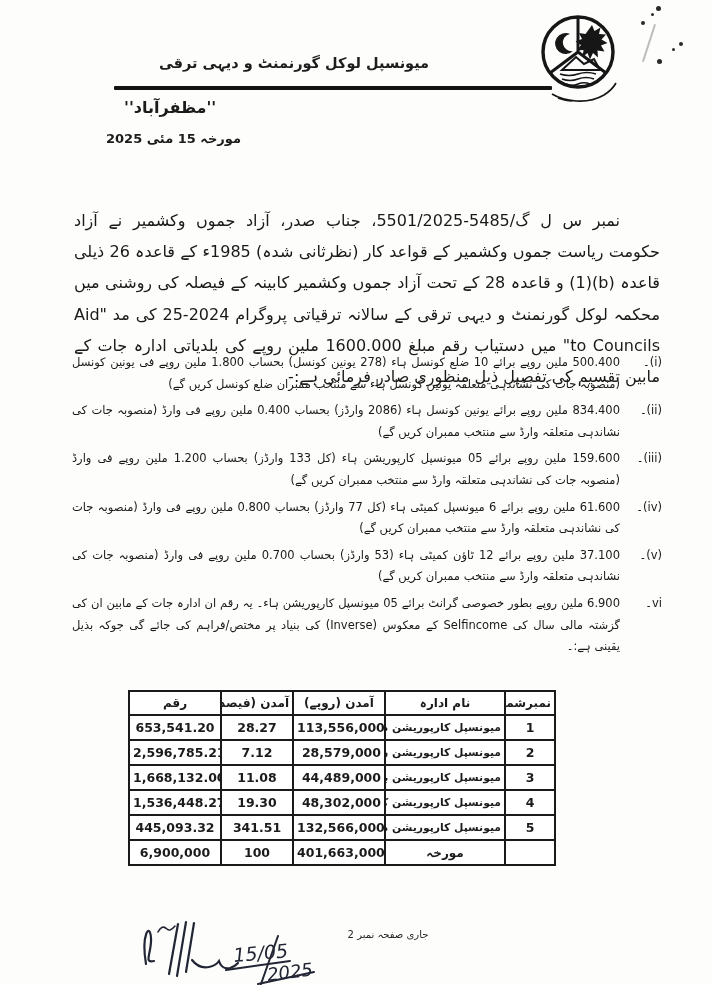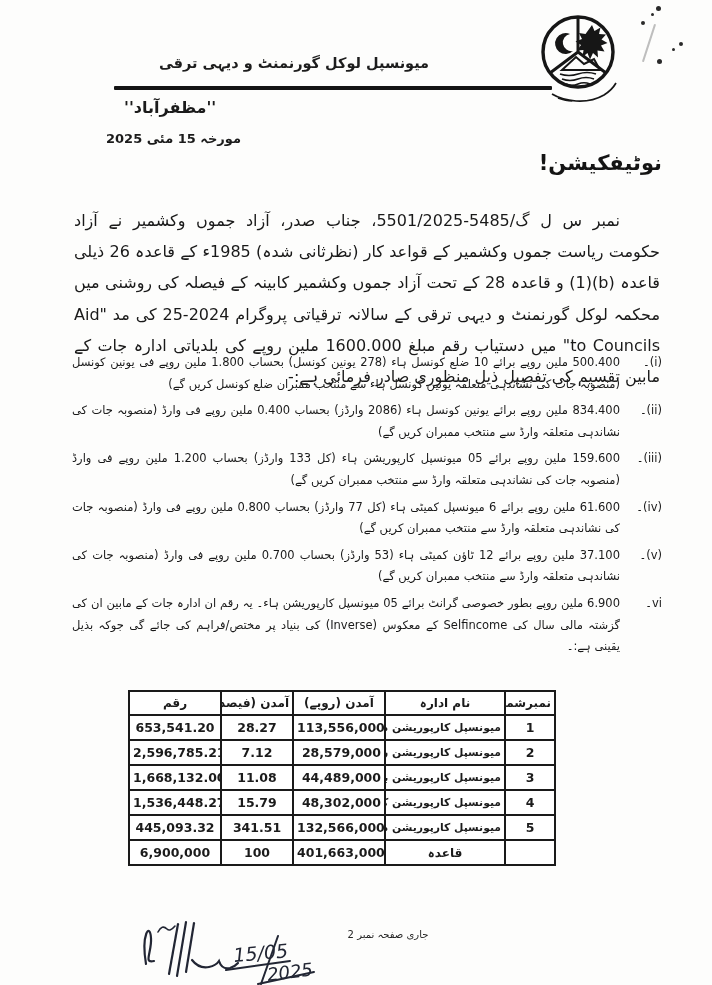--- a/index.html
+++ b/index.html
@@ -91,21 +91,20 @@
   <div class="speck" style="left:672px;top:48px;width:3px;height:3px;"></div>
   <div class="speck" style="left:657px;top:59px;width:5px;height:5px;"></div>
   <div class="speck-line" style="left:648px;top:23px;"></div>
 
   <div class="head-sub">میونسپل لوکل گورنمنٹ و دیہی ترقی</div>
   <div class="head-rule"></div>
 
   <div class="place">''مظفرآباد''</div>
   <div class="date-line">مورخہ 15 مئی 2025</div>
 
-  <div class="noti-heading">نوٹیفکیشن!</div>
 
   <p class="intro">نمبر س ل گ/5485-5501/2025، جناب صدر، آزاد جموں وکشمیر نے آزاد حکومت ریاست جموں وکشمیر کے قواعد کار (نظرثانی شدہ) 1985ء کے قاعدہ 26 ذیلی قاعدہ (b)(1) و قاعدہ 28 کے تحت آزاد جموں وکشمیر کابینہ کے فیصلہ کی روشنی میں محکمہ لوکل گورنمنٹ و دیہی ترقی کے سالانہ ترقیاتی پروگرام 2024-25 کی مد "Aid to Councils" میں دستیاب رقم مبلغ 1600.000 ملین روپے کی بلدیاتی ادارہ جات کے مابین تقسیم کی تفصیل ذیل منظوری صادر فرمائی ہے:-</p>
 
   <div class="items">
     <div class="item">
       <span class="marker">(i)۔</span>
       <span class="item-text">500.400 ملین روپے برائے 10 ضلع کونسل ہاء (278 یونین کونسل) بحساب 1.800 ملین روپے فی یونین کونسل (منصوبہ جات کی نشاندہی متعلقہ یونین کونسل ہاء سے منتخب ممبران ضلع کونسل کریں گے)</span>
     </div>
     <div class="item">
       <span class="marker">(ii)۔</span>
@@ -165,33 +164,33 @@
         <td class="c-serial">3</td>
         <td class="c-name">میونسپل کارپوریشن باغ</td>
         <td class="c-rs">44,489,000</td>
         <td class="c-pct">11.08</td>
         <td class="c-amt">1,668,132.00</td>
       </tr>
       <tr>
         <td class="c-serial">4</td>
         <td class="c-name">میونسپل کارپوریشن کوٹلی</td>
         <td class="c-rs">48,302,000</td>
-        <td class="c-pct">15.79</td>
+        <td class="c-pct">19.30</td>
         <td class="c-amt">1,536,448.27</td>
       </tr>
       <tr>
         <td class="c-serial">5</td>
         <td class="c-name">میونسپل کارپوریشن میرپور</td>
         <td class="c-rs">132,566,000</td>
         <td class="c-pct">341.51</td>
         <td class="c-amt">445,093.32</td>
       </tr>
       <tr class="total">
         <td class="c-serial"></td>
-        <td class="c-name" style="text-align:center;font-size:12px;">قاعدہ</td>
+        <td class="c-name" style="text-align:center;font-size:12px;">مورخہ</td>
         <td class="c-rs">401,663,000</td>
         <td class="c-pct">100</td>
         <td class="c-amt">6,900,000</td>
       </tr>
     </tbody>
   </table>
 
   <div class="page-note">جاری صفحہ نمبر 2</div>
 
   <svg class="sig" width="250" height="73" viewBox="0 0 250 73" aria-hidden="true">

